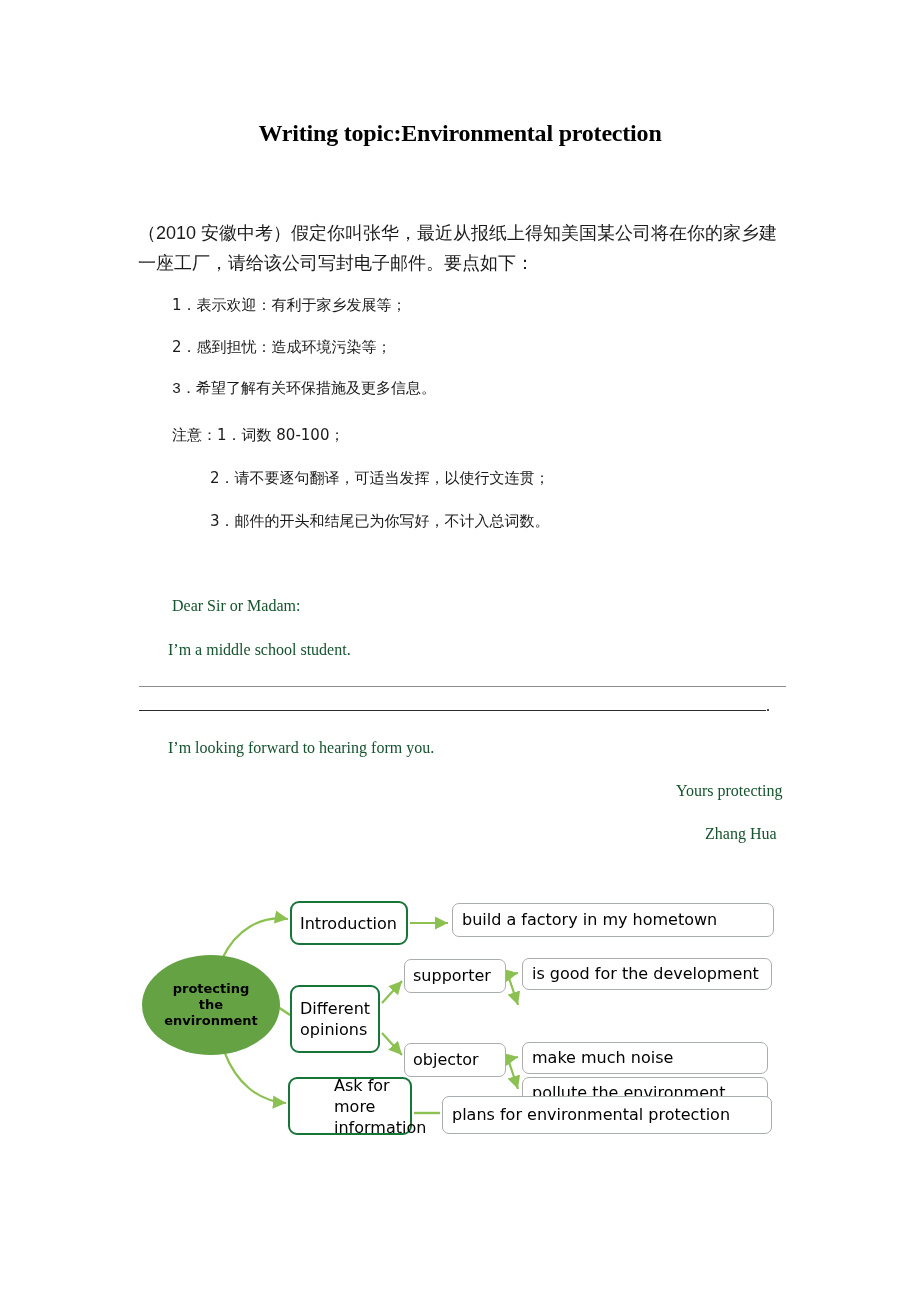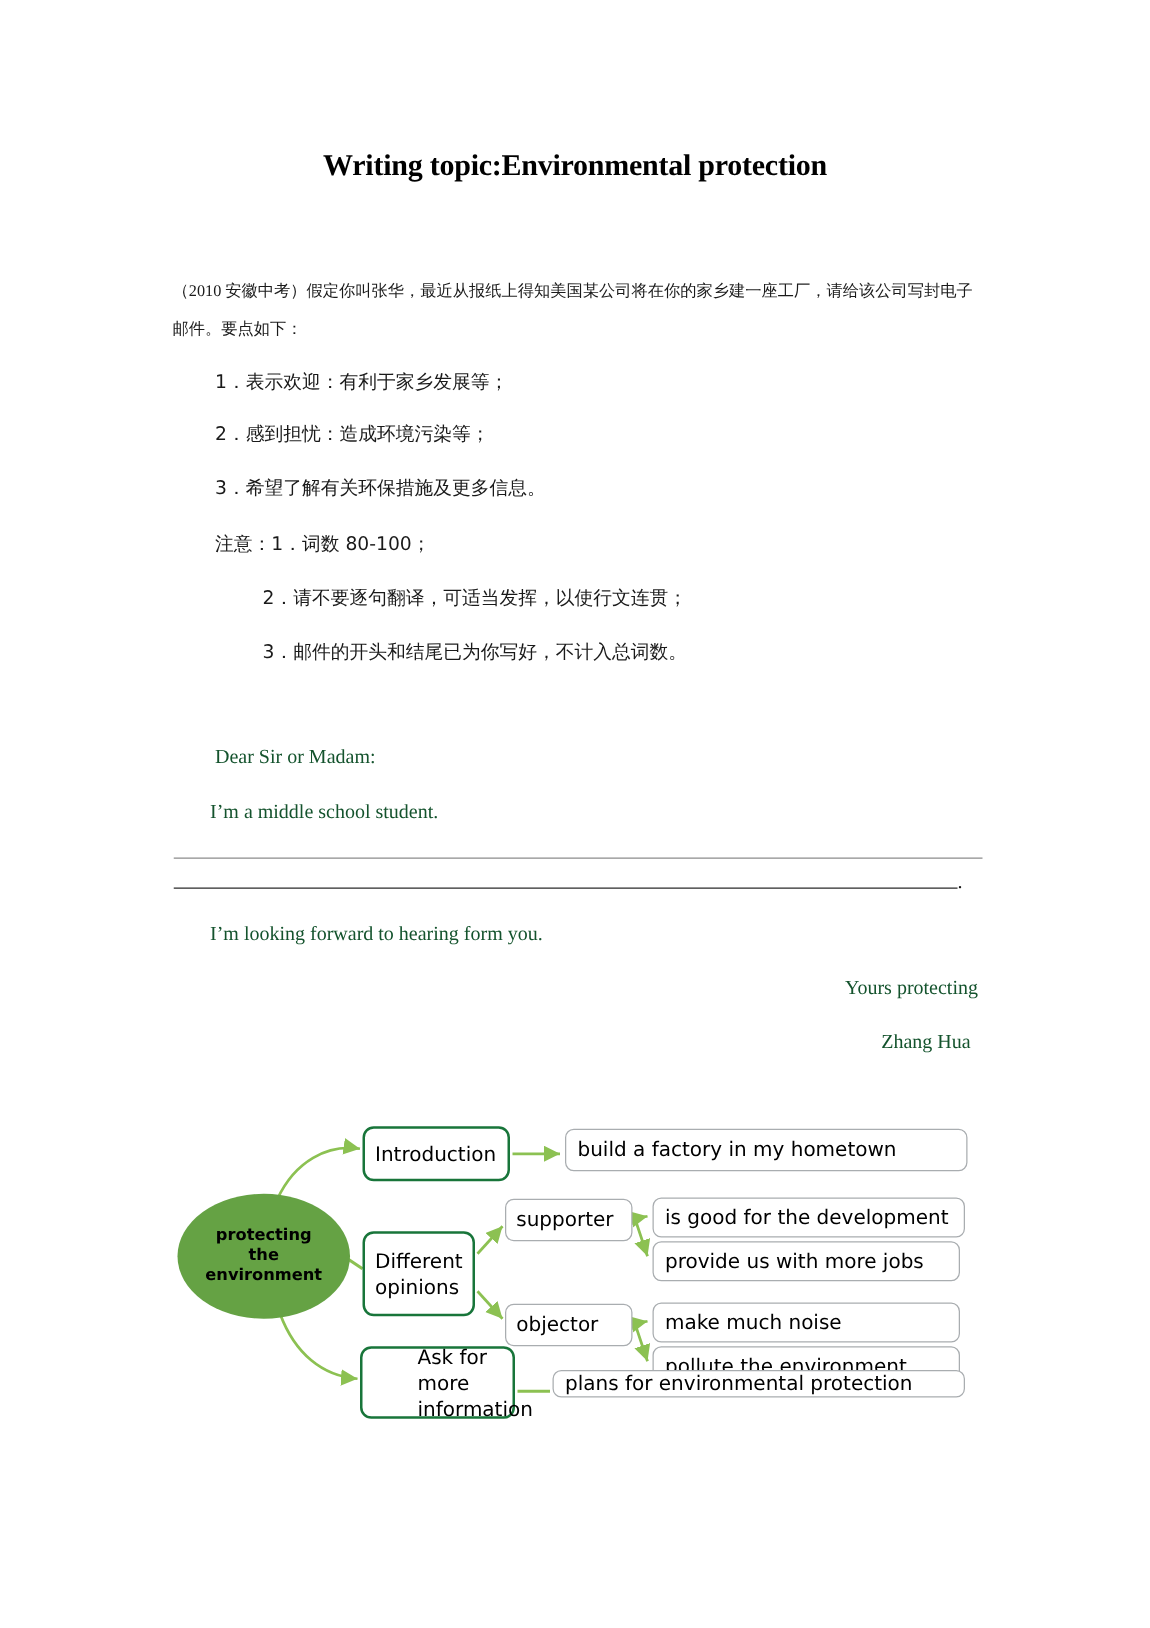--- a/index.html
+++ b/index.html
@@ -40,38 +40,38 @@
   .cn {
     position: absolute;
     font-family: "DejaVu Sans", "Liberation Sans", sans-serif;
     font-size: 15px;
     line-height: 30px;
     color: #1a1a1a;
     white-space: nowrap;
   }
   .cn-wrap {
     position: absolute;
-    font-family: Liberation Serif, serif;
-    font-size: 13px;
+    font-family: Liberation Sans, sans-serif;
+    font-size: 18px;
     line-height: 30px;
     color: #1a1a1a;
   }
   .en {
     position: absolute;
     font-family: "Liberation Serif", "DejaVu Serif", serif;
     font-size: 16px;
     color: #14532d;
     white-space: nowrap;
   }
 
   .intro { left: 138px; top: 218px; width: 652px; }
 
   .pt1 { left: 172px; top: 290px; }
   .pt2 { left: 172px; top: 332px; }
-  .pt3 { left: 172px; top: 375px; }
+  .pt3 { left: 172px; top: 375px; font-family: Liberation Mono, monospace; }
 
   .note-head { left: 172px; top: 420px; }
   .note2 { left: 210px; top: 463px; }
   .note3 { left: 210px; top: 506px; }
 
   .salutation { left: 172px; top: 597px; }
   .opening    { left: 168px; top: 641px; }
   .closing    { left: 168px; top: 739px; }
   .signoff    { left: 676px; top: 782px; }
   .signature  { left: 705px; top: 825px; }
@@ -179,21 +179,21 @@
     border-radius: 7px;
     font-size: 16px;
     padding: 0 9px;
     line-height: 20px;
   }
   .mm-l-build { left: 312px; top: 18px;  width: 322px; height: 34px; }
   .mm-l-good  { left: 382px; top: 73px;  width: 250px; height: 32px; }
   .mm-l-jobs  { left: 382px; top: 108px; width: 246px; height: 32px; }
   .mm-l-noise { left: 382px; top: 157px; width: 246px; height: 32px; }
   .mm-l-poll  { left: 382px; top: 192px; width: 246px; height: 32px; text-align: right; }
-  .mm-l-plans { left: 302px; top: 211px; width: 330px; height: 22px; }
+  .mm-l-plans { left: 302px; top: 211px; width: 330px; height: 38px; }
 </style>
 </head>
 <body>
 
 <div class="page">
 
   <div class="doc-title">Writing topic:Environmental protection</div>
 
   <div class="cn-wrap intro">（2010 安徽中考）假定你叫张华，最近从报纸上得知美国某公司将在你的家乡建一座工厂，请给该公司写封电子邮件。要点如下：</div>
 
@@ -281,23 +281,20 @@
     </div>
 
     <div class="node mm-leaf mm-l-build">
       <span>build a factory in my hometown</span>
     </div>
 
     <div class="node mm-leaf mm-l-good">
       <span>is good for the development</span>
     </div>
 
-    <div class="node mm-leaf mm-l-jobs">
-      <span>provide us with more jobs</span>
-    </div>
 
     <div class="node mm-leaf mm-l-noise">
       <span>make much noise</span>
     </div>
 
     <div class="node mm-leaf mm-l-poll">
       <span>pollute the environment</span>
     </div>
 
     <div class="node mm-leaf mm-l-plans">

